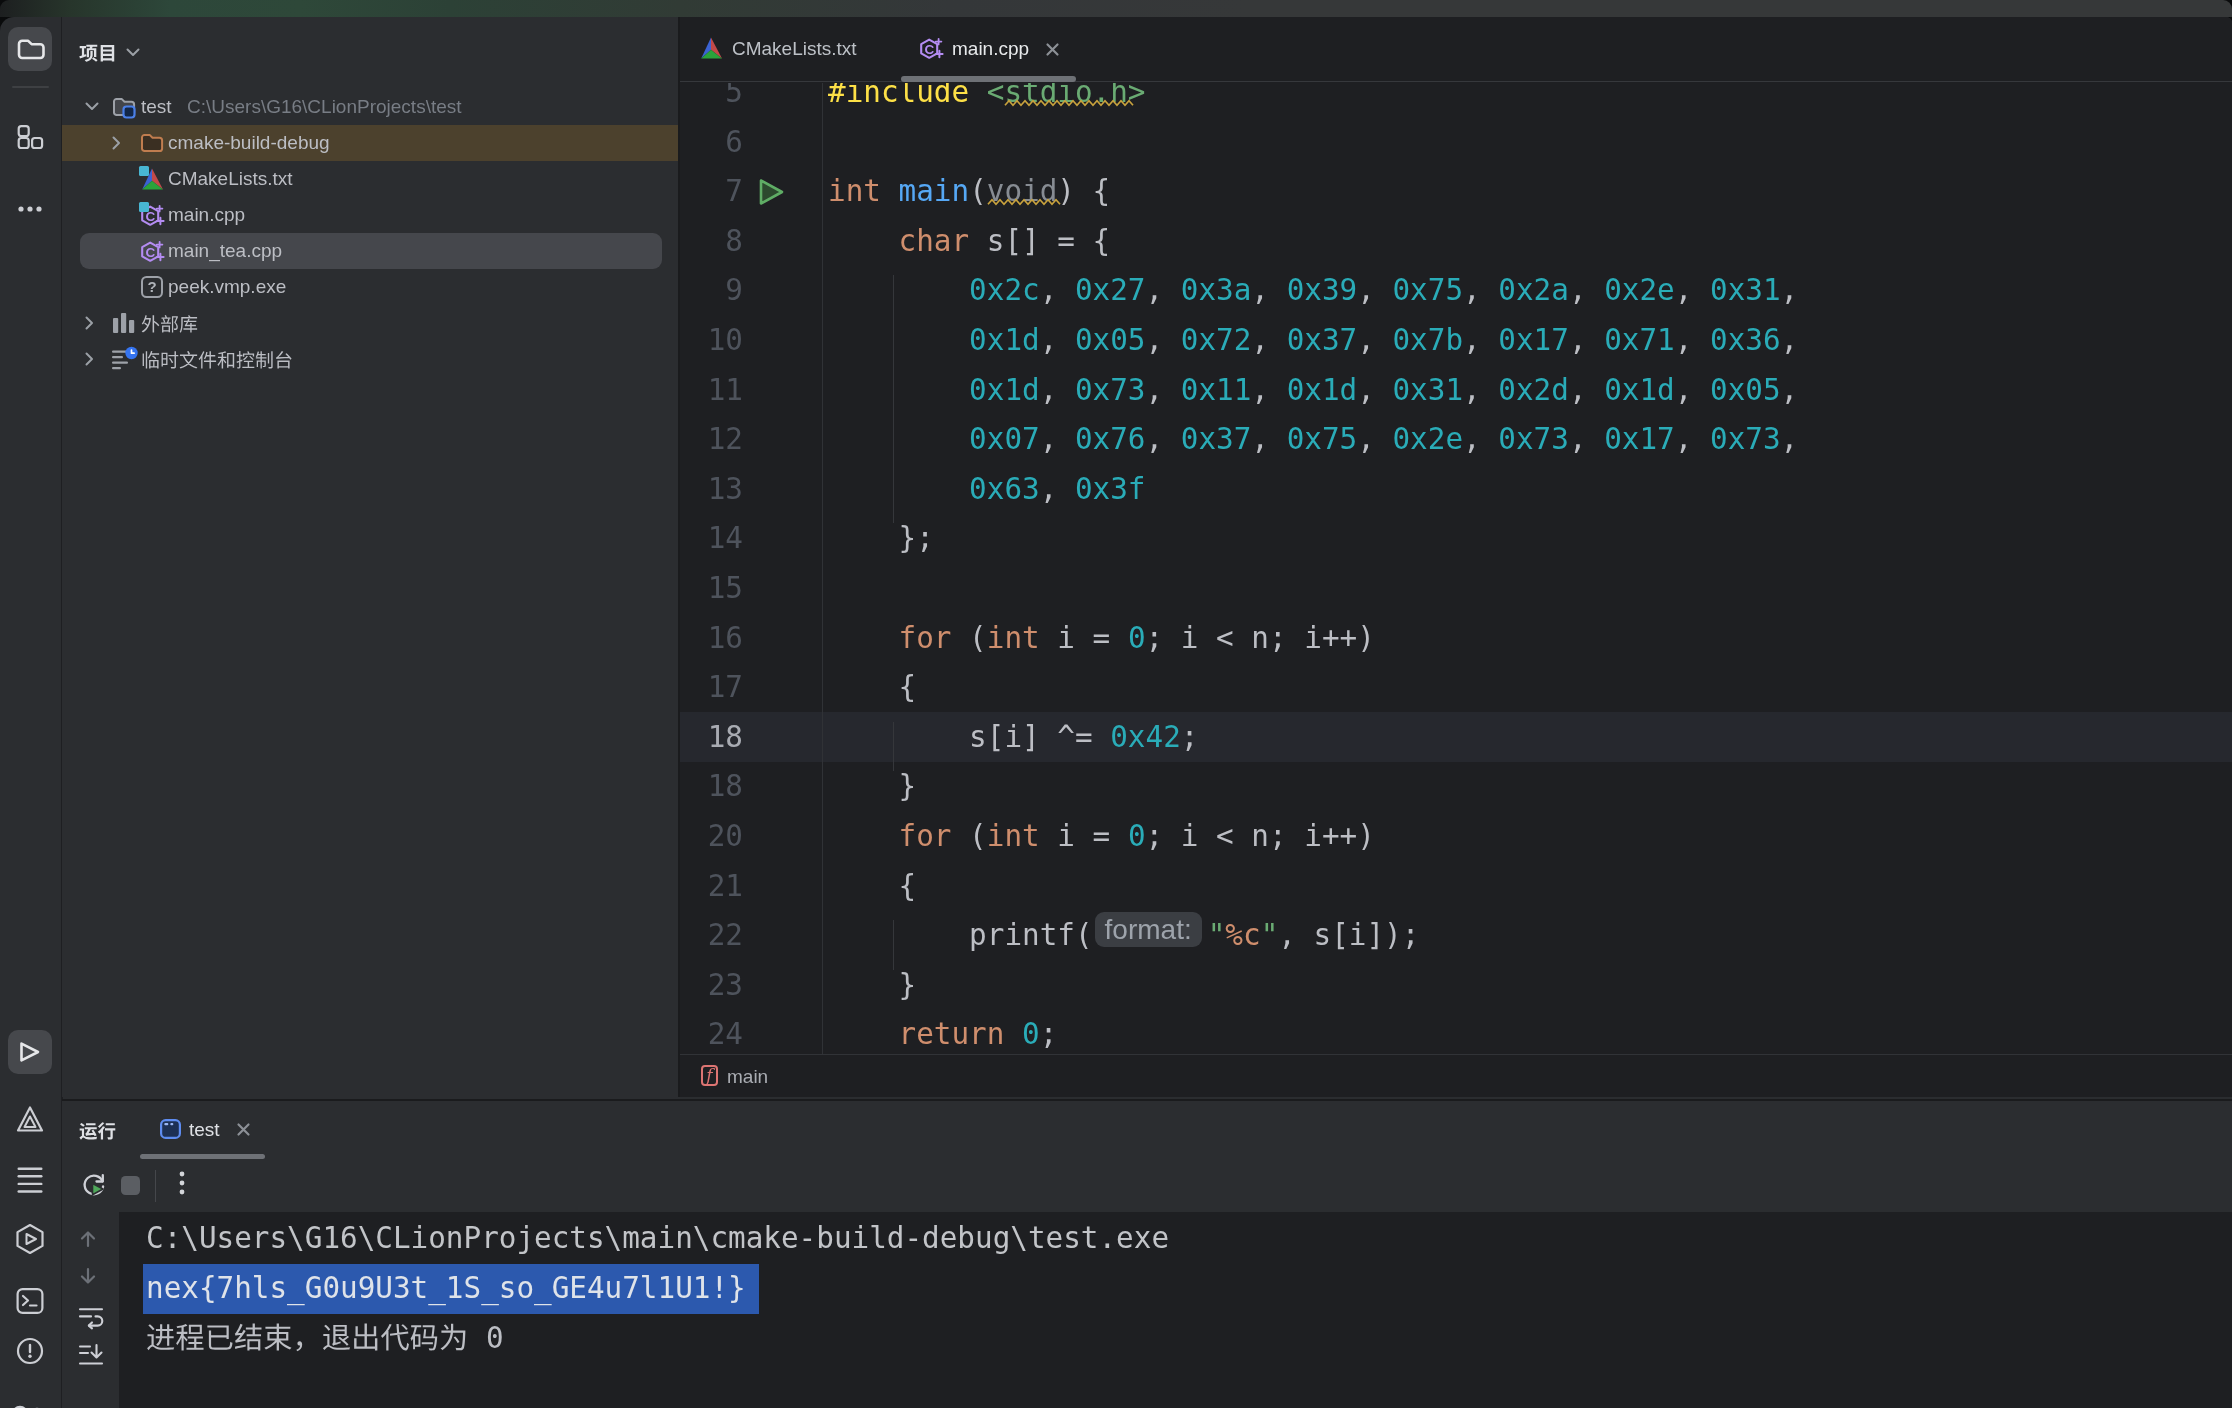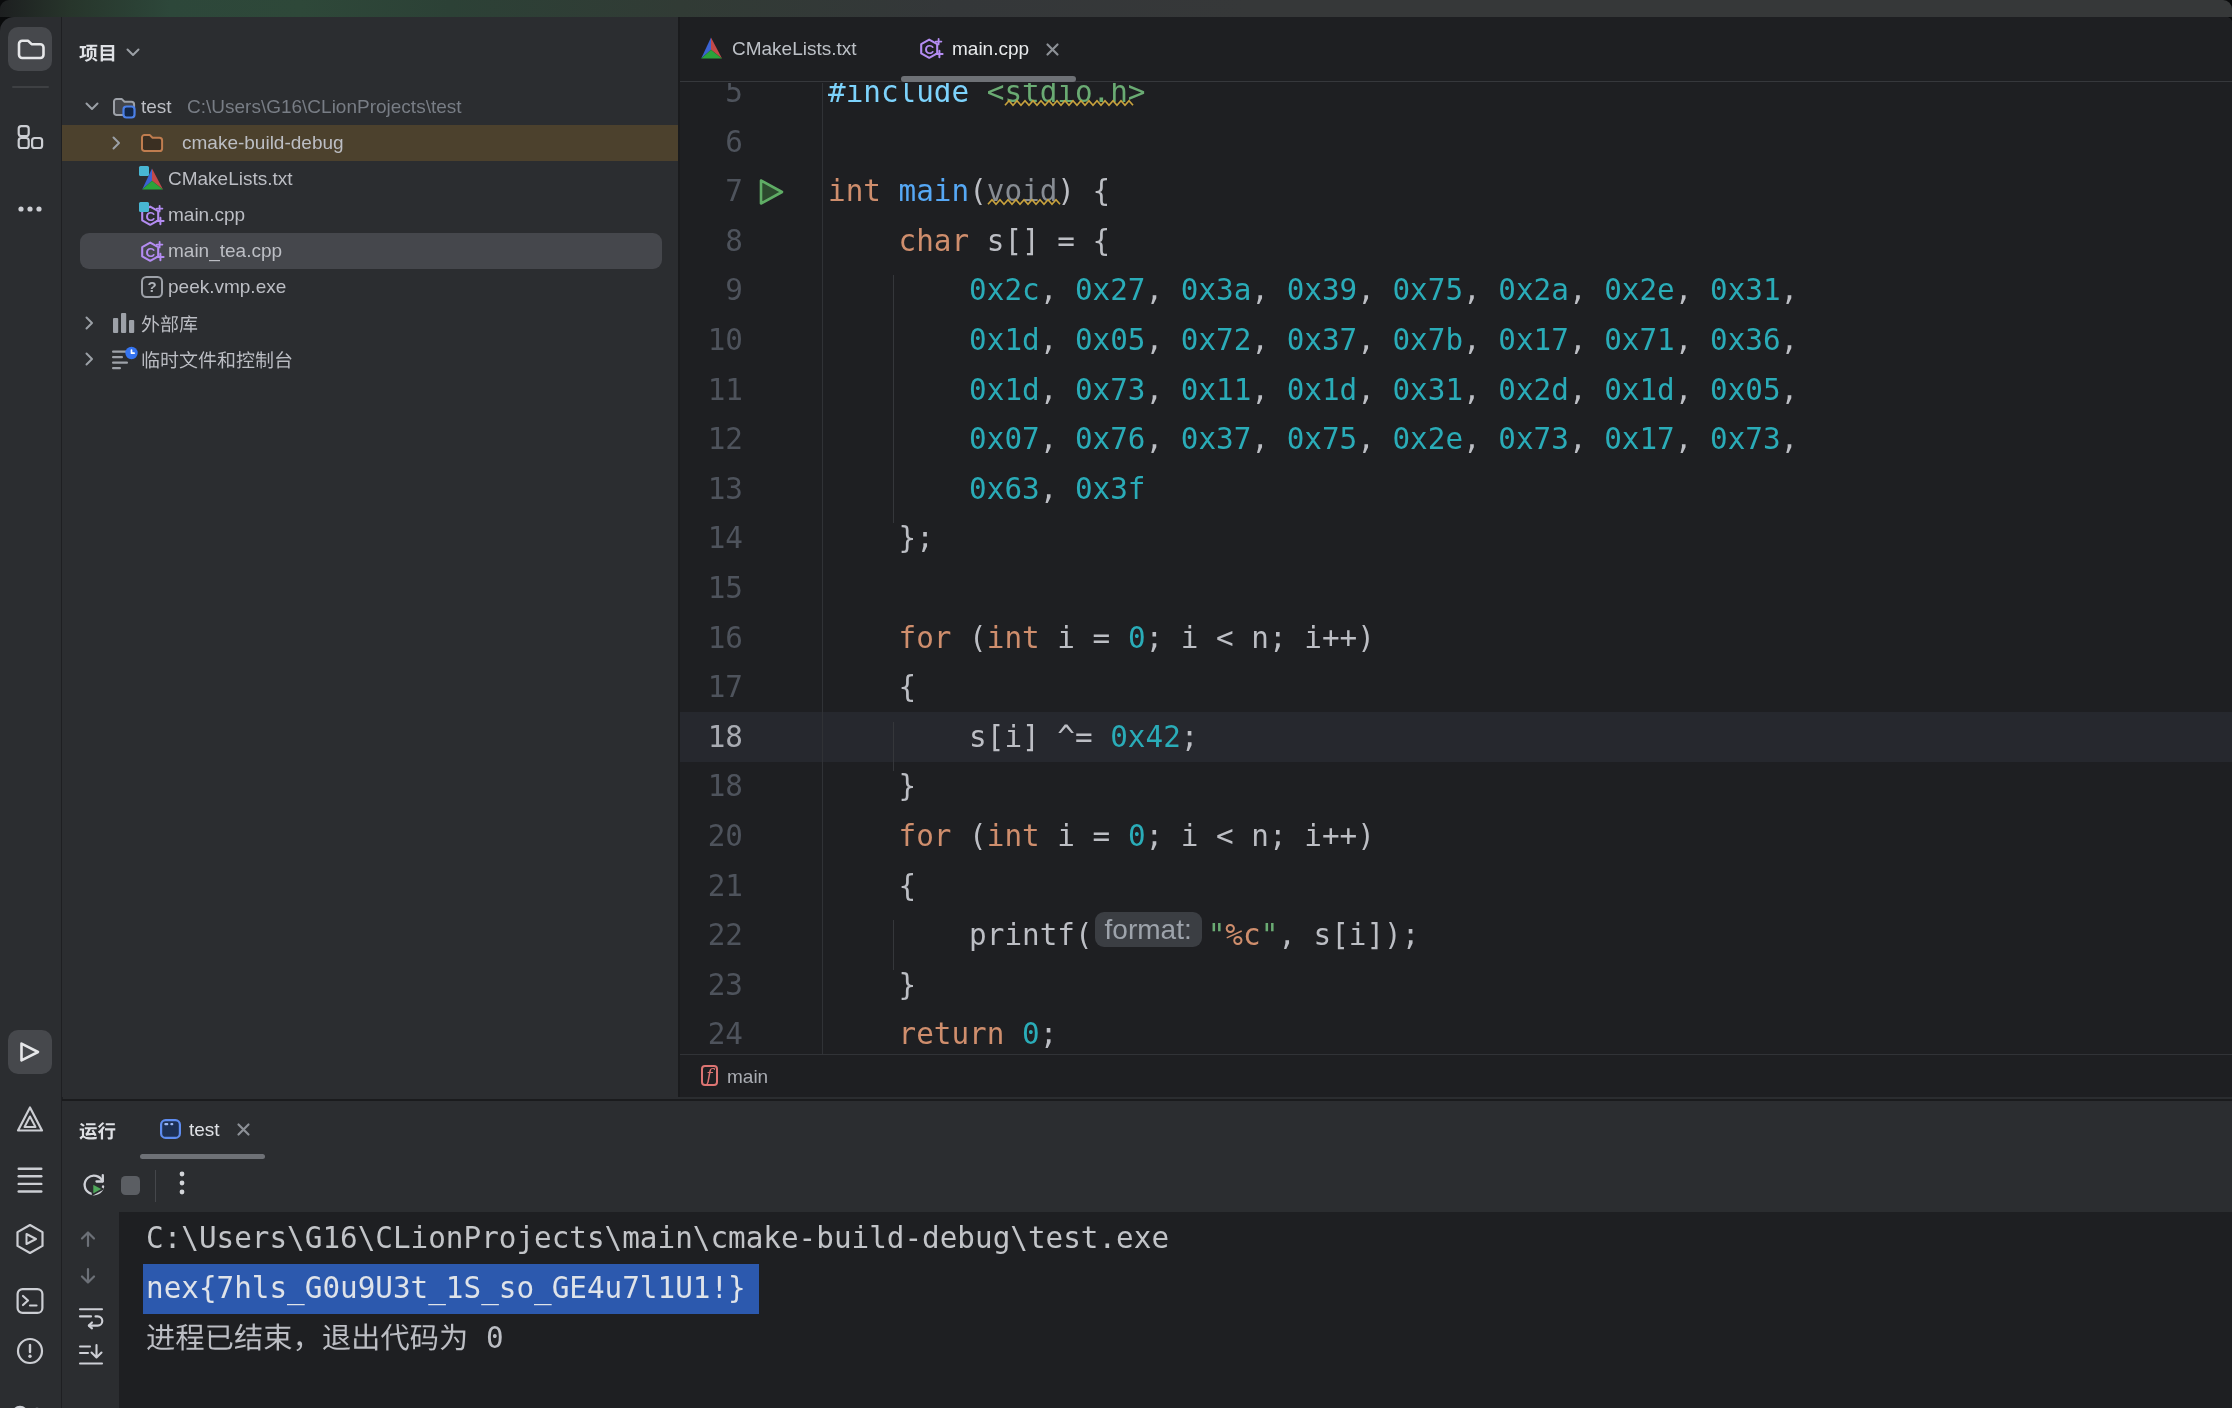--- a/index.html
+++ b/index.html
@@ -49,21 +49,21 @@
   #tab-underline { left:221px; top:59px; width:175px; height:6px; border-radius:3px; background:#6e7176; }
 
   #code-area { left:0; top:66px; width:1552px; height:971px; overflow:hidden; }
   #caret-row { left:0; width:1552px; height:50px; background:#26282e; }
   #gutter-border { left:142px; top:0; width:1px; height:971px; background:#303236; }
   .iguide { position:absolute; width:1px; background:#35373b; }
   .code-row { position:absolute; left:0; width:1552px; height:50px; font-family:"DejaVu Sans Mono", monospace; font-size:29.3px; }
   .lnum { position:absolute; left:0; top:0; width:63px; text-align:right; line-height:50px; color:#4e535c; }
   .lnum.cur { color:#a8abb2; }
   .ctext { position:absolute; left:148px; top:0; line-height:50px; white-space:pre; }
-  .tok-pp { color:#7dd3fc; } .tok-inc { color:#6aab73; } .tok-kw { color:#cf8e6d; }
+  .tok-pp { color:#fde047; } .tok-inc { color:#6aab73; } .tok-kw { color:#cf8e6d; }
   .tok-fn { color:#56a8f5; } .tok-num { color:#2aacb8; } .tok-pl { color:#bcbec4; }
   .tok-dim { color:#878c93; } .tok-str { color:#6aab73; } .tok-fmt { color:#cf8e6d; }
   .tok { position:relative; }
   .tok .sqg { position:absolute; left:1px; bottom:2px; height:8px; }
   .inlay-pill { display:inline-block; vertical-align:baseline; height:35px; line-height:35px;
     background:#3b3e43; border-radius:9px; color:#9da3ab; font-family:"Liberation Sans", sans-serif;
     font-size:28px; padding:0 10px; margin:0 6px 0 2px; transform:translateY(-6px); }
   #run-gutter-arrow { left:78px; }
 
   #breadcrumbs { left:0; top:1037px; width:1552px; height:43px; border-top:1px solid #313337; }
@@ -205,21 +205,21 @@
           <div class="tree-chevron" style="left: 50px; top: 11px;">
             <svg width="9" height="14" viewBox="0 0 9 14" fill="none">
               <path d="M1.5 1.5 L7 7 L1.5 12.5" stroke="#9ba0a6" stroke-width="2" stroke-linecap="round" stroke-linejoin="round"></path>
             </svg>
           </div>
           <div class="tree-icon" style="left: 78px;">
             <svg width="24" height="24" viewBox="0 0 24 24" fill="none">
               <path d="M2 6.5 a2.6 2.6 0 0 1 2.6 -2.6 h5 l2.9 2.9 h7 a2.6 2.6 0 0 1 2.6 2.6 v8 a2.6 2.6 0 0 1 -2.6 2.6 H4.6 a2.6 2.6 0 0 1 -2.6 -2.6 z" stroke="#c07d4f" stroke-width="2" fill="#3a2f22" stroke-linecap="round" stroke-linejoin="round"></path>
             </svg>
           </div>
-          <div class="tree-label" style="left: 120px;">cmake-build-debug</div>
+          <div class="tree-label" style="left: 106px;">cmake-build-debug</div>
         </div>
         <div class="abs tree-row" style="top: 144px;">
           <div class="tree-icon" style="left: 78px;">
             <svg width="25" height="25" viewBox="0 0 25 25" fill="none">
               <path d="M12 1.5 L12 13.8 L2.2 22.6 Z" fill="#3b63d4"></path>
               <path d="M12 1.5 L23 22.6 L12 13.8 Z" fill="#c14949"></path>
               <path d="M2.2 22.6 L12 13.8 L23 22.6 Z" fill="#2aa33b"></path>
             </svg>
             <div style="position: absolute; left: -1px; top: -1px; width: 10px; height: 10px;">
               <svg width="10" height="10">

